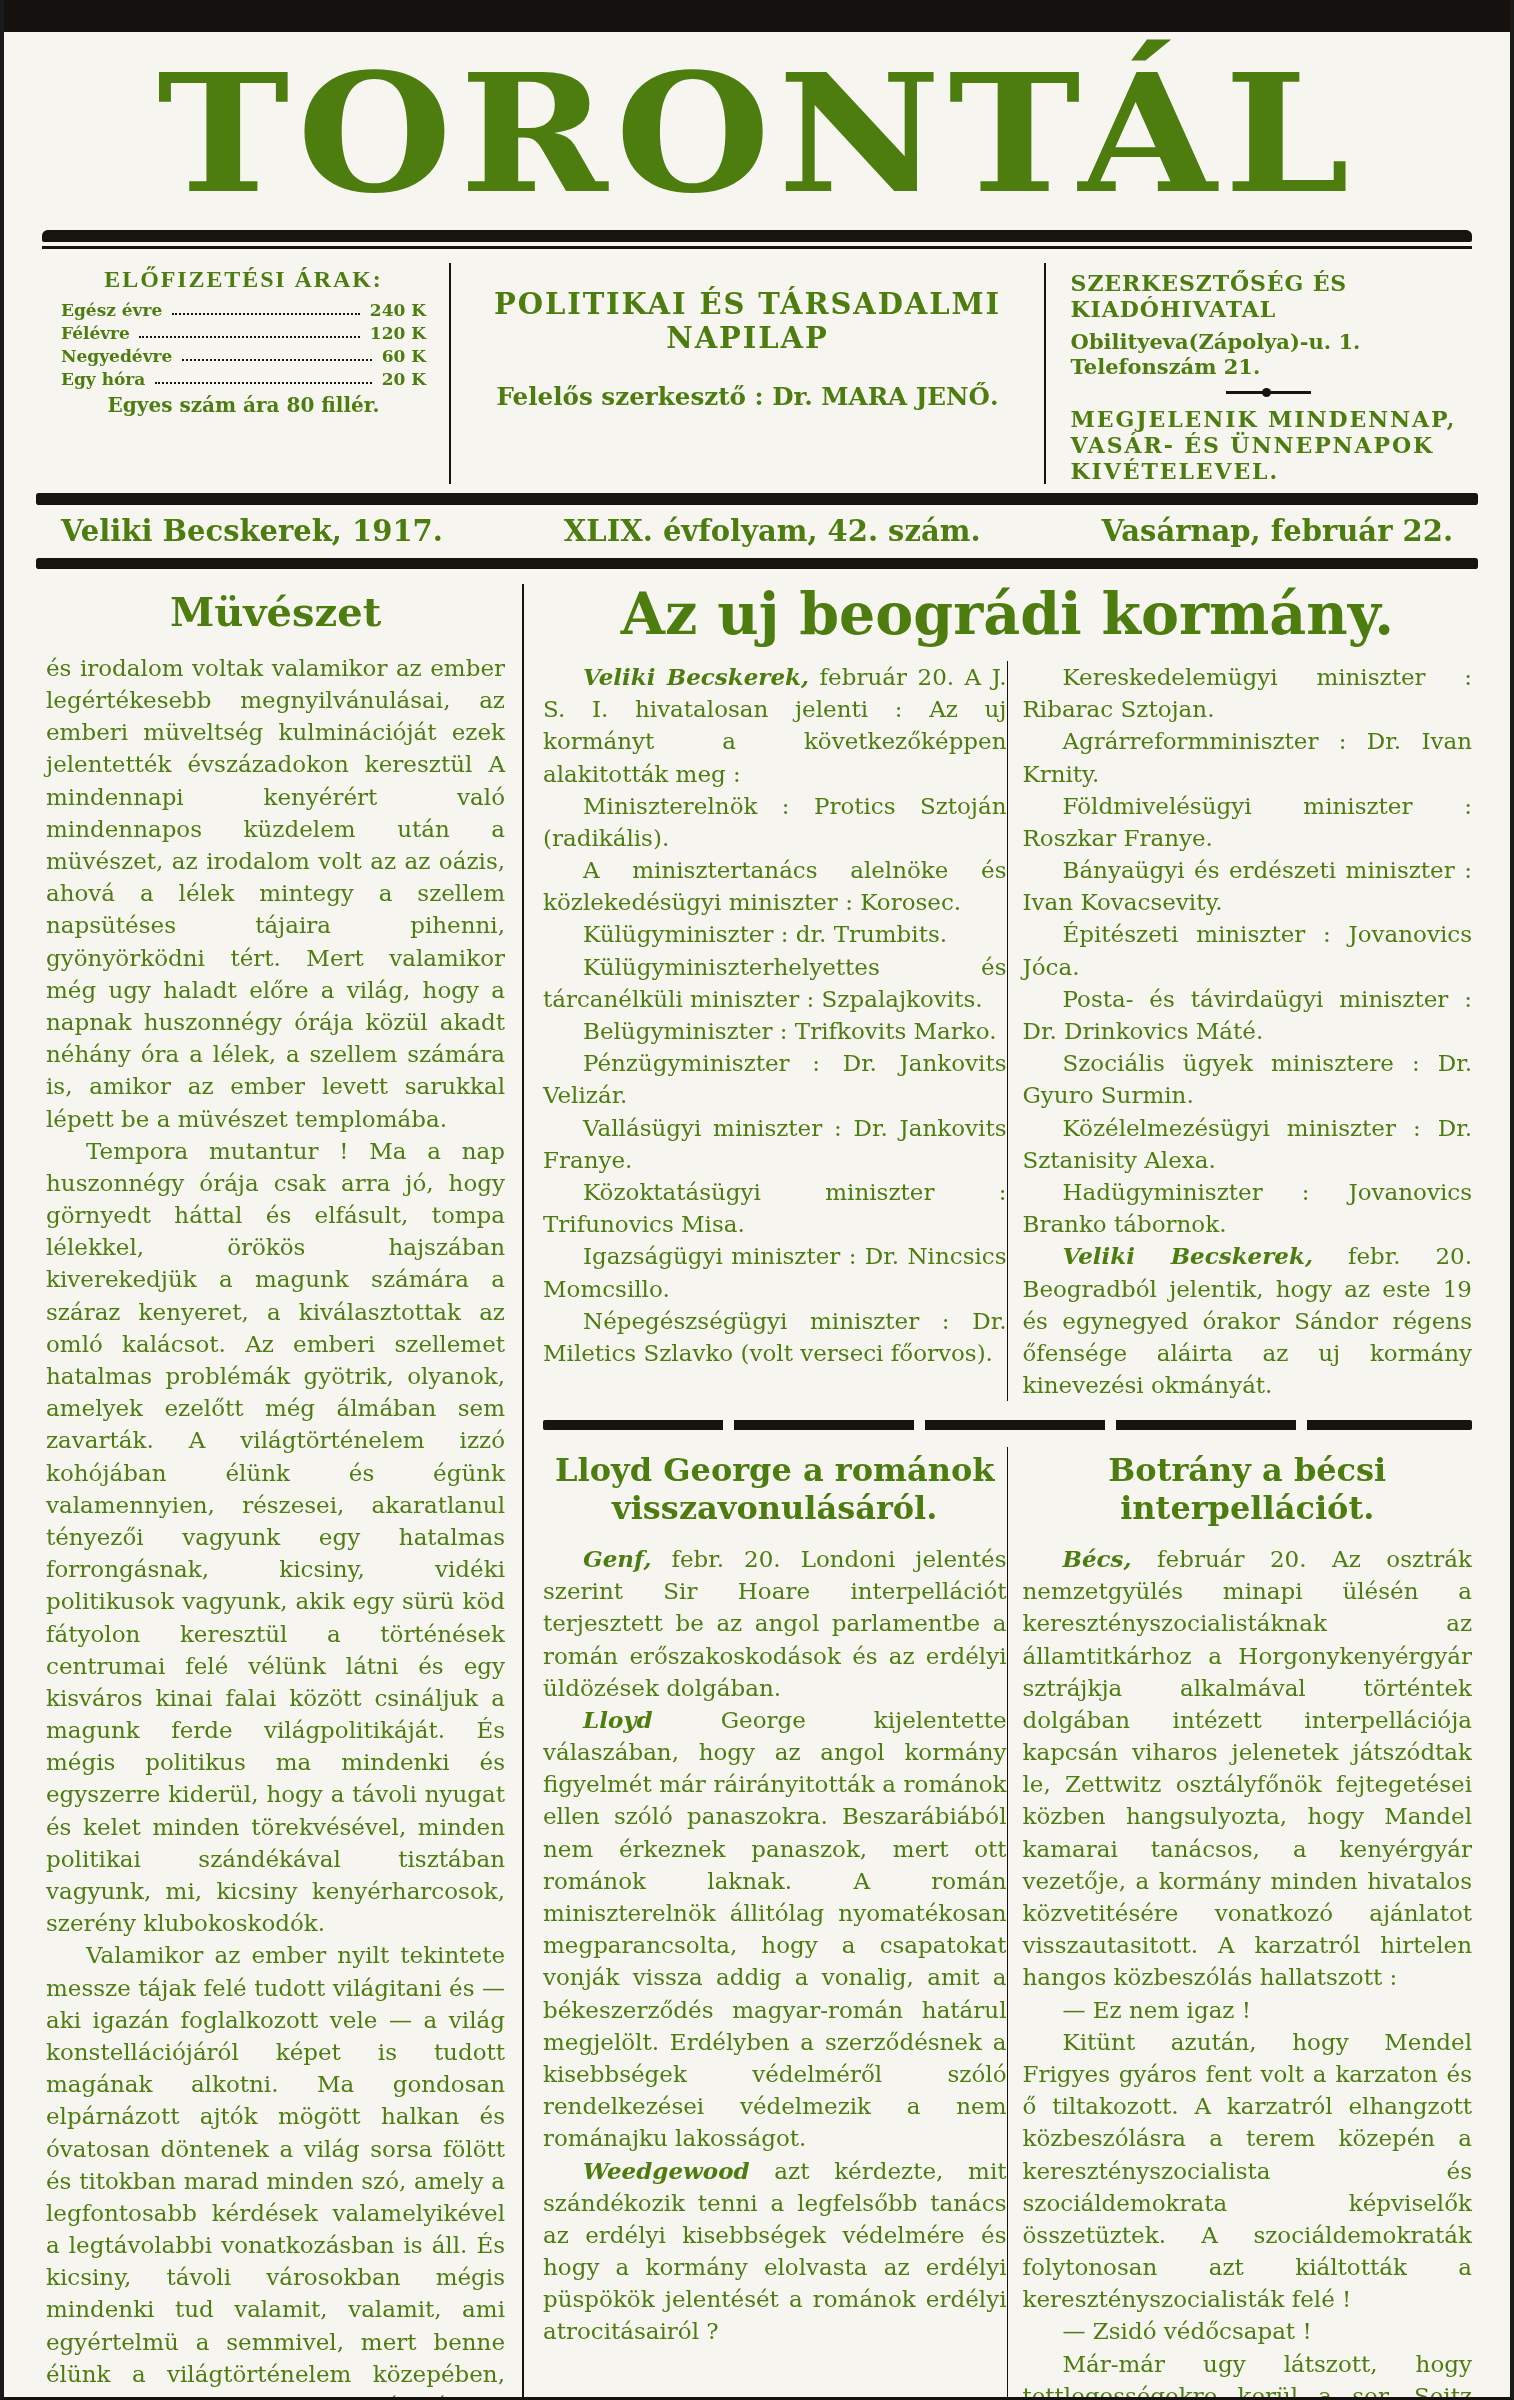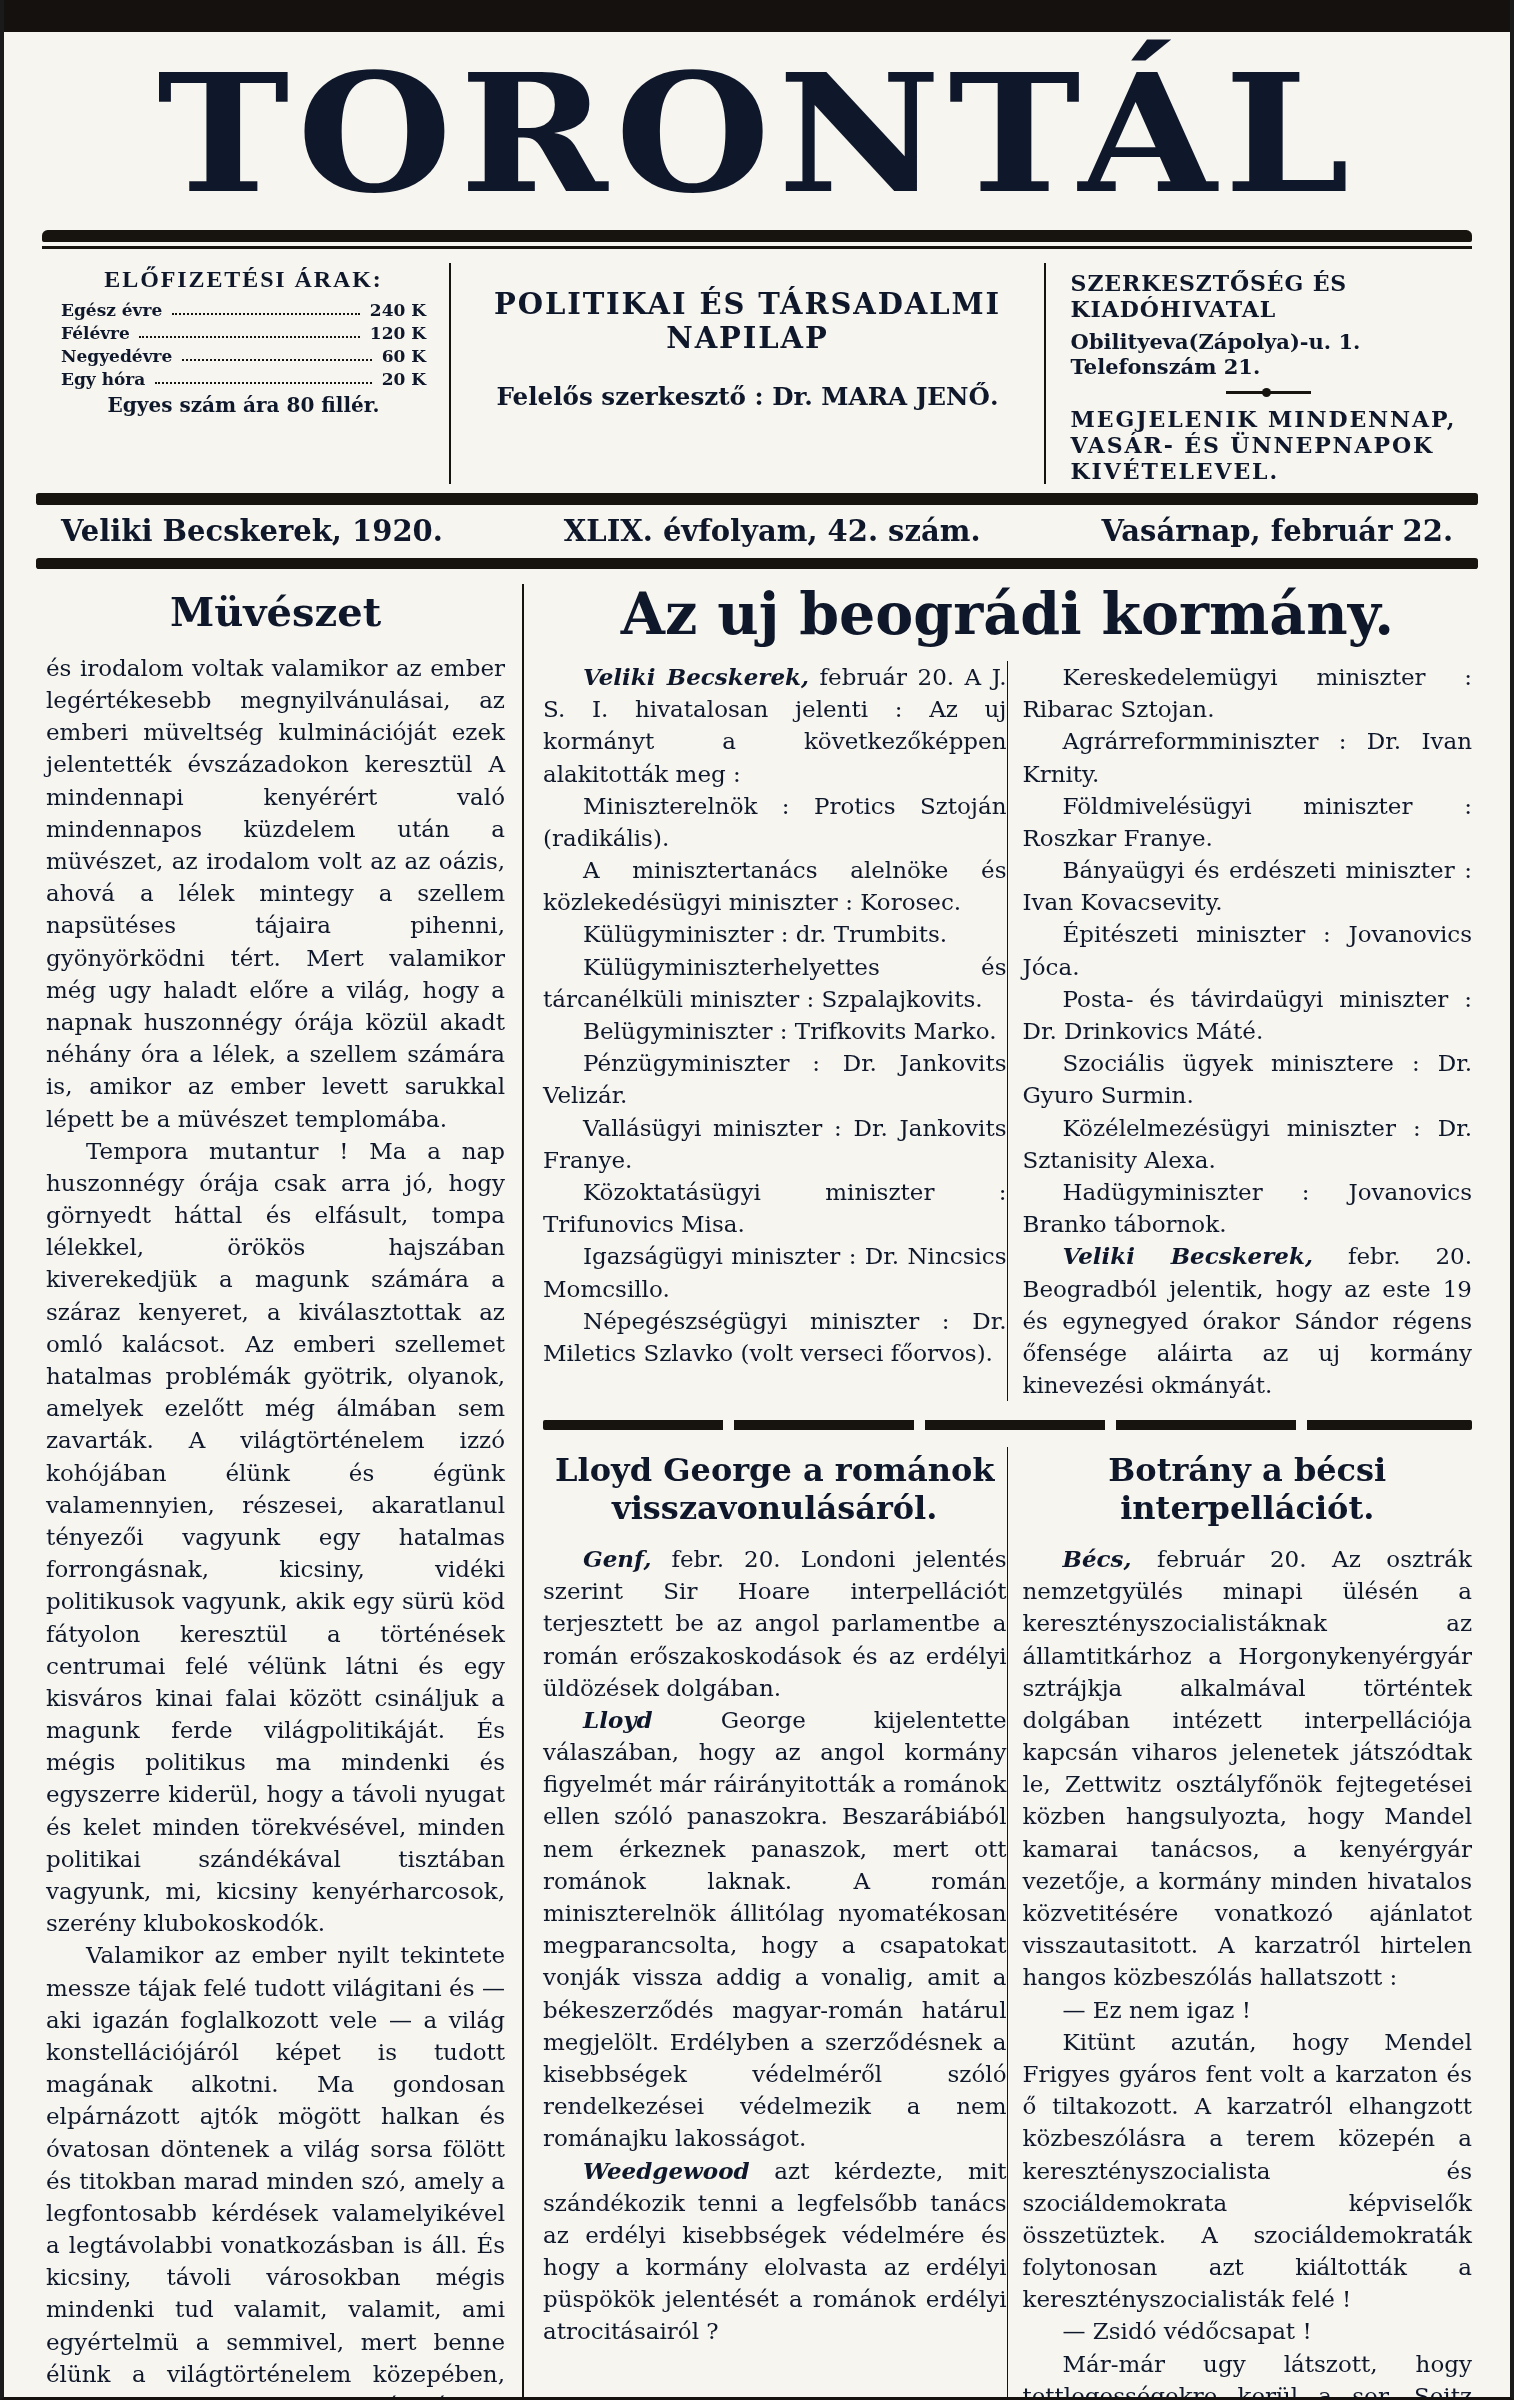--- a/index.html
+++ b/index.html
@@ -1,20 +1,20 @@
 <!DOCTYPE html>
 <html style="font-size:15px"><head>
 <meta charset="utf-8">
 <style>
   html,body{margin:0;padding:0;background:#b9b6af;}
   .page{
     width:1514px;height:2401px;box-sizing:border-box;margin:0 auto;
     background:#f6f5f0;border-left:4.7px solid #1a1a1a;border-right:4.7px solid #1a1a1a;
     border-bottom:4.7px solid #14110e;position:relative;overflow:hidden;
-    font-family:"DejaVu Serif","Liberation Serif",serif;color:#0f172a;
+    font-family:"DejaVu Serif","Liberation Serif",serif;color:#4d7c0f;
   }
   .scan-artifact{height:32px;background:#14110e;width:100%;
     border-bottom:5.7px solid #f6f5f0;}
   .masthead{ text-align:center; padding:3.8px 0 0 0;}
   .masthead-title{
     font-size:178px;line-height:1.05;font-weight:bold;letter-spacing:7.6px;
     transform:scaleY(.92);margin:0;white-space:nowrap;
   }
   .rule-fancy{margin:1.9px 38px 0 38px;}
   .rule-fancy .bar1{height:12.3px;background:#17130f;border-radius:5.7px 5.7px 1.9px 1.9px;}
@@ -125,21 +125,21 @@
       <div class="hr1">SZERKESZTŐSÉG ÉS KIADÓHIVATAL</div>
       <div class="hr2">Obilityeva(Zápolya)-u. 1. Telefonszám 21.</div>
       <div class="hr-ornament"></div>
       <div class="hr3">MEGJELENIK MINDENNAP, VASÁR- ÉS ÜNNEPNAPOK KIVÉTELEVEL.</div>
     </div>
   </div>
 
   <div class="rule-thick"></div>
 
   <div class="dateline">
-    <span>Veliki Becskerek, 1920.</span>
+    <span>Veliki Becskerek, 1917.</span>
     <span>XLIX. évfolyam, 42. szám.</span>
     <span>Vasárnap, február 22.</span>
   </div>
 
   <div class="rule-thick"></div>
 
   <div class="content">
 
     <div class="col-left">
       <div class="article-title-sm">Müvészet</div>

